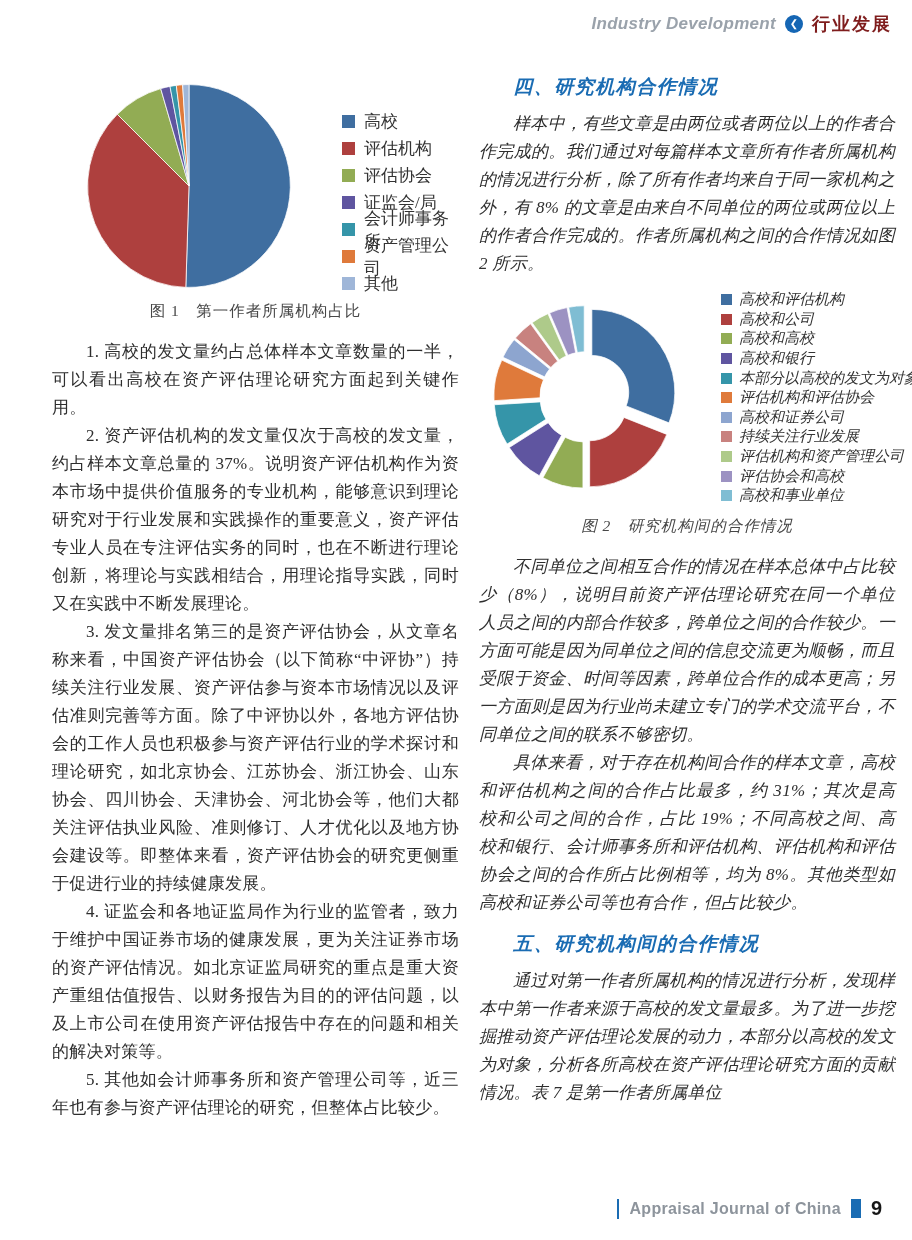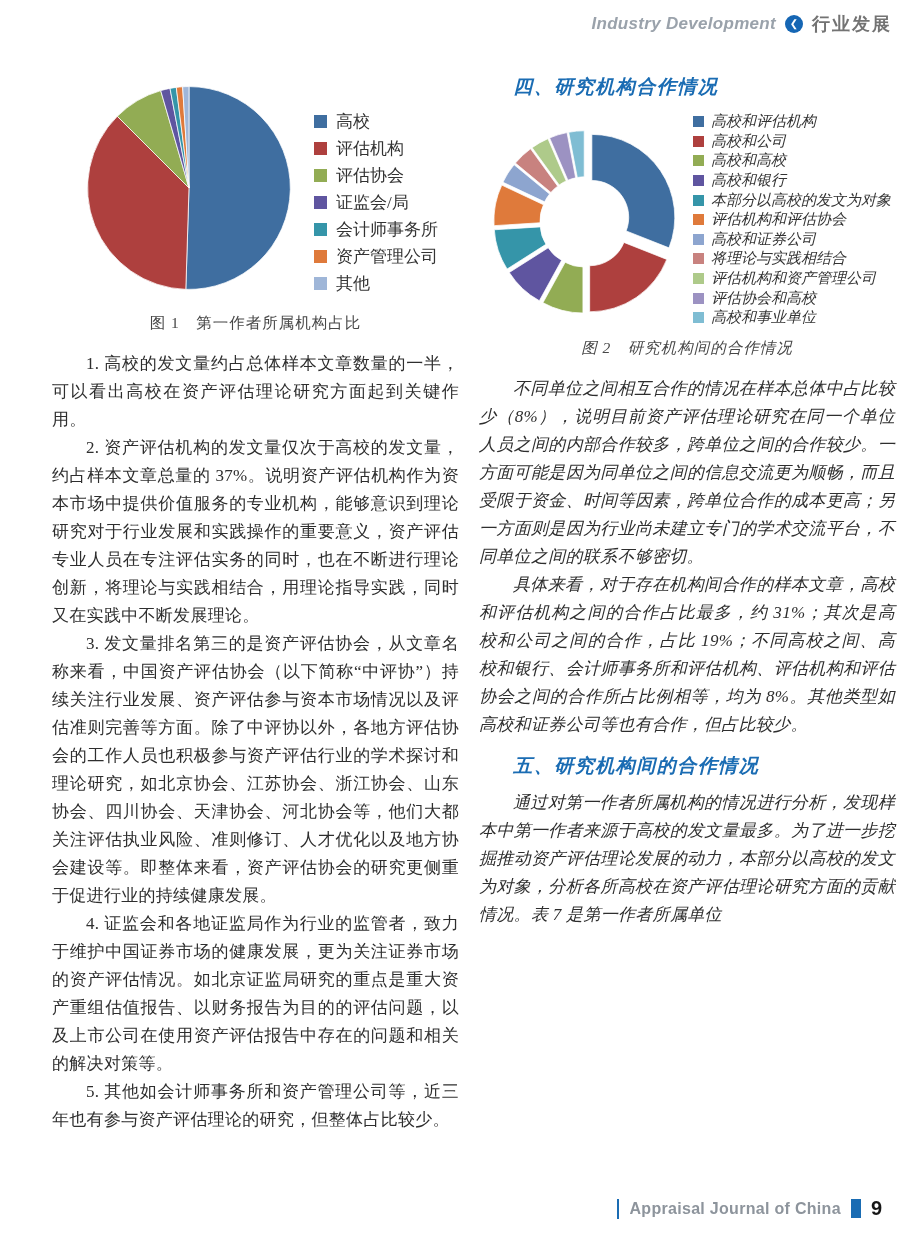--- a/index.html
+++ b/index.html
@@ -10,46 +10,46 @@
     box-shadow:0 0 4px rgba(0,0,0,.15);
   }
   
   .hdr { position:absolute; top:12px; right:20px; display:flex; align-items:center; gap:9px; }
   .hdr-en { font-family:"Liberation Sans", sans-serif; font-style:italic; font-weight:bold;
             font-size:17px; color:#9aa2ab; letter-spacing:.3px; }
   .hdr-icon { width:18px; height:18px; border-radius:50%; background:#1566b4; color:#fff;
               display:flex; align-items:center; justify-content:center;
               font-size:10px; line-height:1; font-family:"DejaVu Sans", sans-serif; }
   .hdr-zh { font-family:"Liberation Sans", sans-serif; font-weight:bold; font-size:18px;
-            color:#737373; letter-spacing:2px; }
+            color:#7f1d1d; letter-spacing:2px; }
   
   .col { position:absolute; top:60px; }
   .col-left  { left:52px;  width:407px; }
   .col-right { left:479px; width:416px;font-style:italic; }
   p.body-p { margin:0; font-size:17px; line-height:28px; text-align:justify;
              text-indent:2em; letter-spacing:.3px; }
   .para-block { margin-top:16px; }
   h2.sec-heading { margin:14px 0 10px 0; font-family:"Liberation Sans", sans-serif;
        font-size:19px; font-weight:bold; color:#1a6cb3; letter-spacing:1.5px; text-indent:1.8em; }
   
-  .figure { display:flex; align-items:flex-end; }
+  .figure { display:flex; align-items:center;gap:28px; }
   .fig1 { margin:14px 0 0 0; }
   .fig1 svg { width:218px; height:218px; margin-left:28px; flex:none; }
   .fig1 .legend { margin-left:16px; padding-top:34px; }
   .fig1 .lg-item { display:flex; align-items:center; height:27px; }
   .fig1 .lg-swatch { width:13px; height:13px; margin-right:9px; flex:none; }
   .fig1 .lg-label { font-size:17px; color:#333; }
   .fig2 { margin-top:10px; }
   .fig2 svg { width:212px; height:212px; flex:none; }
   .fig2 .legend { margin-left:2px; padding-top:2px; width:202px; }
   .fig2 .lg-item { display:flex; align-items:center; height:19.6px; }
   .fig2 .lg-swatch { width:11px; height:11px; margin-right:7px; flex:none; }
   .fig2 .lg-label { font-size:15px; color:#333; white-space:nowrap; }
   .fig-caption { text-align:center; font-size:15.5px; color:#474747;
-                 letter-spacing:1px; margin-top:16px; }
+                 letter-spacing:1px; margin-top:4px; }
   .fig2-caption { margin-top:10px; margin-bottom:14px; }
   .sec4-analysis { margin-top:16px; }
   
   .ftr { position:absolute; bottom:20px; right:30px; display:flex; align-items:center; gap:10px;
          font-family:"Liberation Sans", sans-serif;margin-left:18px; }
   .ft-bar   { width:2px; height:20px; background:#1a6cb3; }
   .ft-journal { font-weight:bold; font-size:16px; color:#8d949c; letter-spacing:.3px; }
   .ft-block { width:10px; height:19px; background:#1a6cb3; }
   .ft-page  { font-weight:bold; font-size:20px; color:#161616; }
 </style>
@@ -111,20 +111,23 @@
         <p class="body-p">1. 高校的发文量约占总体样本文章数量的一半，可以看出高校在资产评估理论研究方面起到关键作用。</p>
         <p class="body-p">2. 资产评估机构的发文量仅次于高校的发文量，约占样本文章总量的 37%。说明资产评估机构作为资本市场中提供价值服务的专业机构，能够意识到理论研究对于行业发展和实践操作的重要意义，资产评估专业人员在专注评估实务的同时，也在不断进行理论创新，将理论与实践相结合，用理论指导实践，同时又在实践中不断发展理论。</p>
         <p class="body-p">3. 发文量排名第三的是资产评估协会，从文章名称来看，中国资产评估协会（以下简称“中评协”）持续关注行业发展、资产评估参与资本市场情况以及评估准则完善等方面。除了中评协以外，各地方评估协会的工作人员也积极参与资产评估行业的学术探讨和理论研究，如北京协会、江苏协会、浙江协会、山东协会、四川协会、天津协会、河北协会等，他们大都关注评估执业风险、准则修订、人才优化以及地方协会建设等。即整体来看，资产评估协会的研究更侧重于促进行业的持续健康发展。</p>
         <p class="body-p">4. 证监会和各地证监局作为行业的监管者，致力于维护中国证券市场的健康发展，更为关注证券市场的资产评估情况。如北京证监局研究的重点是重大资产重组估值报告、以财务报告为目的的评估问题，以及上市公司在使用资产评估报告中存在的问题和相关的解决对策等。</p>
         <p class="body-p">5. 其他如会计师事务所和资产管理公司等，近三年也有参与资产评估理论的研究，但整体占比较少。</p>
       </div>
   </div>
 
   <div class="col col-right">
     <h2 class="sec-heading">四、研究机构合作情况</h2>
+    <div>
+        <p class="body-p">样本中，有些文章是由两位或者两位以上的作者合作完成的。我们通过对每篇样本文章所有作者所属机构的情况进行分析，除了所有作者均来自于同一家机构之外，有 8% 的文章是由来自不同单位的两位或两位以上的作者合作完成的。作者所属机构之间的合作情况如图 2 所示。</p>
+      </div>
 
     <div class="figure fig2">
       <svg viewBox="0 0 230 230">
           <path d="M 122.44 19.94 A 90 90 0 0 1 206.12 143.07 L 159.63 124.67 A 40 40 0 0 0 122.44 69.94 Z" fill="#3F6EA0" stroke="#ffffff" stroke-width="0.8"></path>
           <path d="M 203.74 155.57 A 90 90 0 0 1 120.06 212.44 L 120.06 162.44 A 40 40 0 0 0 157.25 137.17 Z" fill="#AE403E" stroke="#ffffff" stroke-width="0.8"></path>
           <path d="M 112.76 213.72 A 90 90 0 0 1 69.40 202.58 L 93.49 158.77 A 40 40 0 0 0 112.76 163.72 Z" fill="#92AC54" stroke="#ffffff" stroke-width="0.8"></path>
           <path d="M 65.48 200.43 A 90 90 0 0 1 32.85 169.79 L 75.07 142.99 A 40 40 0 0 0 89.57 156.61 Z" fill="#5F55A0" stroke="#ffffff" stroke-width="0.8"></path>
           <path d="M 30.45 166.01 A 90 90 0 0 1 16.62 123.43 L 66.52 120.29 A 40 40 0 0 0 72.67 139.21 Z" fill="#3595A9" stroke="#ffffff" stroke-width="0.8"></path>
           <path d="M 16.34 118.96 A 90 90 0 0 1 24.72 74.99 L 69.97 96.28 A 40 40 0 0 0 66.24 115.83 Z" fill="#DF7A3B" stroke="#ffffff" stroke-width="0.8"></path>
           <path d="M 25.97 71.86 A 90 90 0 0 1 38.05 52.81 L 76.58 84.68 A 40 40 0 0 0 71.21 93.15 Z" fill="#8DA5CF" stroke="#ffffff" stroke-width="0.8"></path>
@@ -157,21 +160,21 @@
           <div class="lg-item">
             <span class="lg-swatch" style="background: rgb(223, 122, 59);"></span>
             <span class="lg-label">评估机构和评估协会</span>
           </div>
           <div class="lg-item">
             <span class="lg-swatch" style="background: rgb(141, 165, 207);"></span>
             <span class="lg-label">高校和证券公司</span>
           </div>
           <div class="lg-item">
             <span class="lg-swatch" style="background: rgb(200, 130, 127);"></span>
-            <span class="lg-label">将理论与实践相结合</span>
+            <span class="lg-label">持续关注行业发展</span>
           </div>
           <div class="lg-item">
             <span class="lg-swatch" style="background: rgb(174, 202, 138);"></span>
             <span class="lg-label">评估机构和资产管理公司</span>
           </div>
           <div class="lg-item">
             <span class="lg-swatch" style="background: rgb(156, 146, 194);"></span>
             <span class="lg-label">评估协会和高校</span>
           </div>
           <div class="lg-item">

